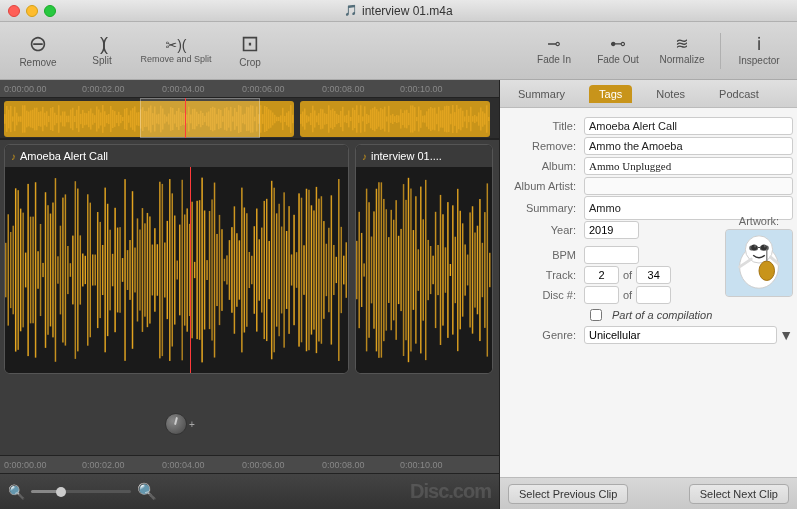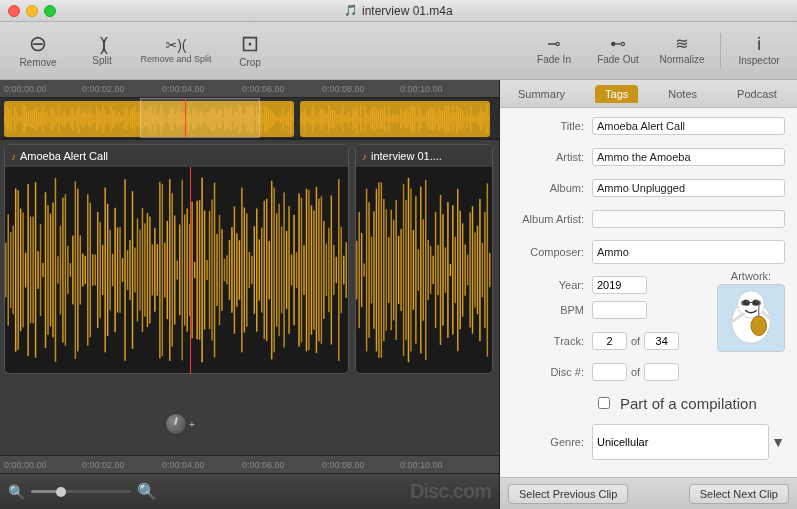--- a/index.html
+++ b/index.html
@@ -266,44 +266,44 @@
       flex-direction: column;
     }
 
     .inspector-tabs {
       height: 28px;
       background: linear-gradient(to bottom, #e0e0e0, #d0d0d0);
       border-bottom: 1px solid #bbb;
       display: flex;
       align-items: center;
       padding: 0 8px;
-      gap: 20px;
+      gap: 14px;
     }
     .insp-tab {
       padding: 3px 10px;
       border-radius: 4px 4px 0 0;
       font-size: 11px;
       color: #555;
       cursor: pointer;
       background: transparent;
       border: none;
     }
     .insp-tab.active {
       background: #c8941a;
       color: #fff;
       font-weight: 500;
     }
 
     
     .tags-content {
       flex: 1;
-      padding: 8px 12px;
+      padding: 8px 4px;
       display: flex;
       flex-direction: column;
-      gap: 11px;
+      gap: 0;
       overflow-y: auto;
       background: #f5f5f5;
     }
     .tag-row {
       display: flex;
       align-items: center;
       min-height: 20px;
     }
     .tag-label {
       width: 80px;
@@ -346,22 +346,23 @@
     .checkbox-row {
       display: flex;
       align-items: center;
       gap: 6px;
     }
     .checkbox-row input[type="checkbox"] {
       width: 12px;
       height: 12px;
     }
     .checkbox-label {
-      font-size: 15px;
+      font-size: 11px;
       color: #444;
+      font-style: italic;
     }
 
     .inspector-footer {
       height: 32px;
       background: linear-gradient(to bottom, #d8d8d8, #c8c8c8);
       border-top: 1px solid #bbb;
       display: flex;
       align-items: center;
       justify-content: space-between;
       padding: 0 8px;
@@ -1048,37 +1049,37 @@
     </div>
 
     <div class="tags-content" style="position:relative;">
 
       <div class="tag-row">
         <span class="tag-label">Title:</span>
         <input class="tag-value" type="text" value="Amoeba Alert Call" style="flex: 1 1 0%; font-size: 11px; border: 1px solid rgb(204, 204, 204); border-radius: 3px; padding: 1px 4px; height: 18px; width: calc(100% - 160px);">
       </div>
 
       <div class="tag-row">
-        <span class="tag-label">Artist:</span>
+        <span class="tag-label">Remove:</span>
         <input class="tag-value" type="text" value="Ammo the Amoeba" style="flex: 1 1 0%; font-size: 11px; border: 1px solid rgb(204, 204, 204); border-radius: 3px; padding: 1px 4px; height: 18px; width: calc(100% - 160px);">
       </div>
 
       <div class="tag-row">
         <span class="tag-label">Album:</span>
-        <input class="tag-value" type="text" value="Ammo Unplugged" style="flex: 1 1 0%; font-size: 11px; border: 1px solid rgb(204, 204, 204); border-radius: 3px; padding: 1px 4px; height: 18px; width: calc(100% - 160px);">
+        <input class="tag-value" type="text" value="Ammo Unplugged" style="flex: 1 1 0%; font-size: 11px; border: 1px solid rgb(204, 204, 204); border-radius: 3px; padding: 1px 4px; height: 18px; width: calc(100% - 160px); font-family: Liberation Serif, serif;">
       </div>
 
       <div class="tag-row">
         <span class="tag-label">Album Artist:</span>
         <input class="tag-value empty" type="text" value="" style="flex: 1 1 0%; font-size: 11px; border: 1px solid rgb(204, 204, 204); border-radius: 3px; padding: 1px 4px; height: 18px; width: calc(100% - 160px);">
       </div>
 
 
       <div class="tag-row">
-        <span class="tag-label">Composer:</span>
+        <span class="tag-label">Summary:</span>
         <input class="tag-value" type="text" value="Ammo" style="flex: 1 1 0%; font-size: 11px; border: 1px solid rgb(204, 204, 204); border-radius: 3px; padding: 1px 4px; height: 24px; width: calc(100% - 160px);">
       </div>
 
       <div style="display:flex; align-items:flex-start; gap:0; position:relative;">
         <div style="display:flex; flex-direction:column; gap:5px; flex:1;">
 
           <div class="tag-row">
             <span class="tag-label">Year:</span>
             <input type="text" value="2019" style="width: 55px; font-size: 11px; border: 1px solid rgb(204, 204, 204); border-radius: 3px; padding: 1px 4px; height: 18px;">
           </div>
@@ -1141,21 +1142,21 @@
 
       <div class="tag-row checkbox-row">
         <span class="tag-label"></span>
         <input type="checkbox" style="width: 12px; height: 12px; margin-right: 4px;">
         <span class="checkbox-label">Part of a compilation</span>
       </div>
 
       <div class="tag-row">
         <span class="tag-label">Genre:</span>
         <div style="display:flex; flex:1; align-items:center; gap:2px;">
-          <input type="text" value="Unicellular" style="flex: 1 1 0%; font-size: 11px; border: 1px solid rgb(204, 204, 204); border-radius: 3px; padding: 1px 4px; height: 36px;">
+          <input type="text" value="Unicellular" style="flex: 1 1 0%; font-size: 11px; border: 1px solid rgb(204, 204, 204); border-radius: 3px; padding: 1px 4px; height: 18px;">
           <span style="font-size:14px; color:#555; cursor:pointer;">▼</span>
         </div>
       </div>
 
     </div>
 
     <div class="inspector-footer">
       <button class="footer-btn">Select Previous Clip</button>
       <button class="footer-btn">Select Next Clip</button>
     </div>

